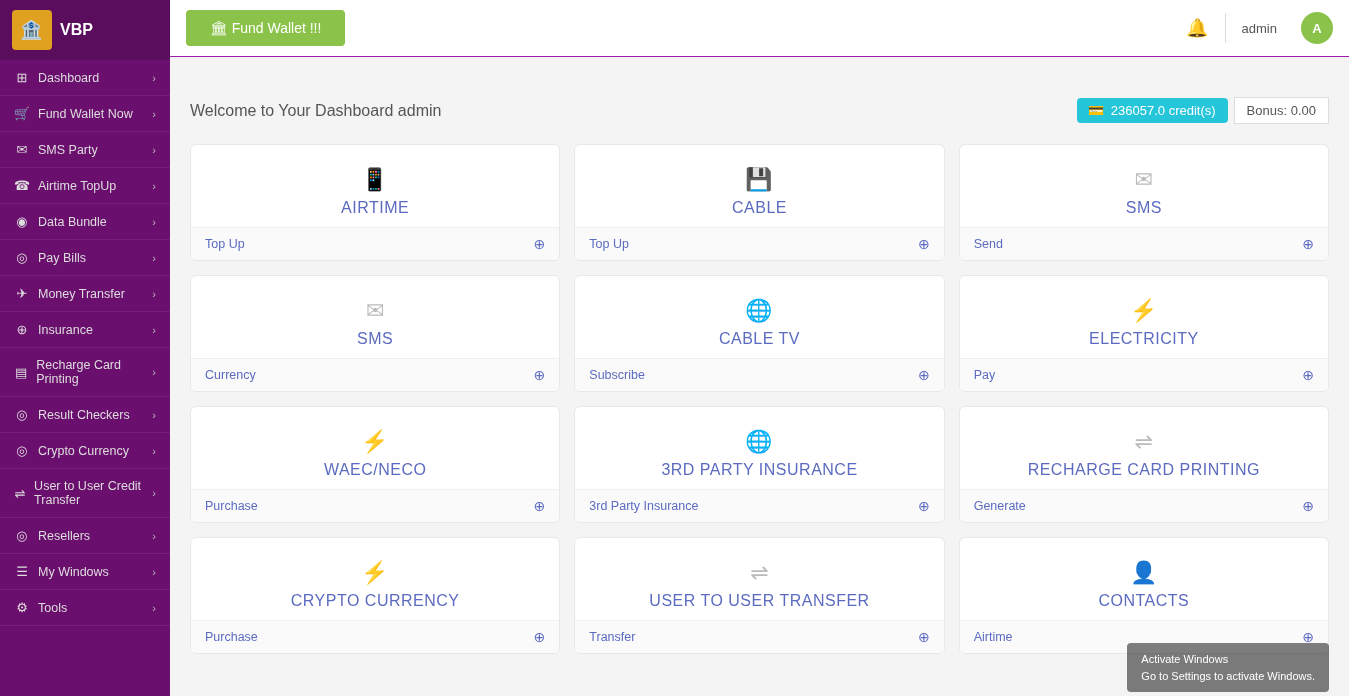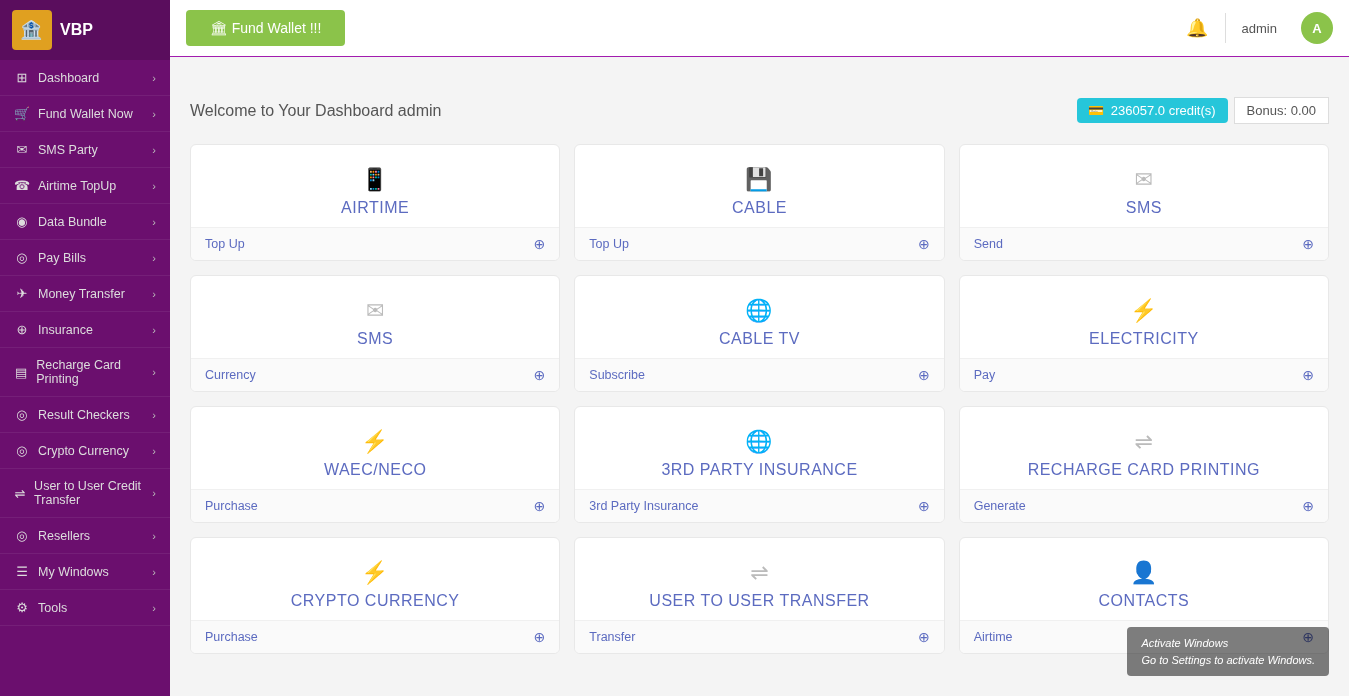--- a/index.html
+++ b/index.html
@@ -168,30 +168,29 @@
     .card-action-text {
       font-size: 12.5px;
       color: #5c6bc0;
       cursor: pointer;
     }
     .card-action-icon { color: #5c6bc0; font-size: 14px; }
 
     
     .win-activate {
       position: fixed;
-      bottom: 20px;
+      bottom: 4px;
       right: 20px;
       background: rgba(0,0,0,0.5);
       color: white;
       padding: 8px 14px;
       border-radius: 4px;
       font-size: 11px;
       line-height: 1.5;
       pointer-events: none;
-      font-style: italic;
     }
   </style>
 </head>
 <body>
 
 <nav class="sidebar">
   <div class="sidebar-logo">
     <div class="sidebar-logo-icon">🏦</div>
     <span class="sidebar-logo-text">VBP</span>
   </div>

